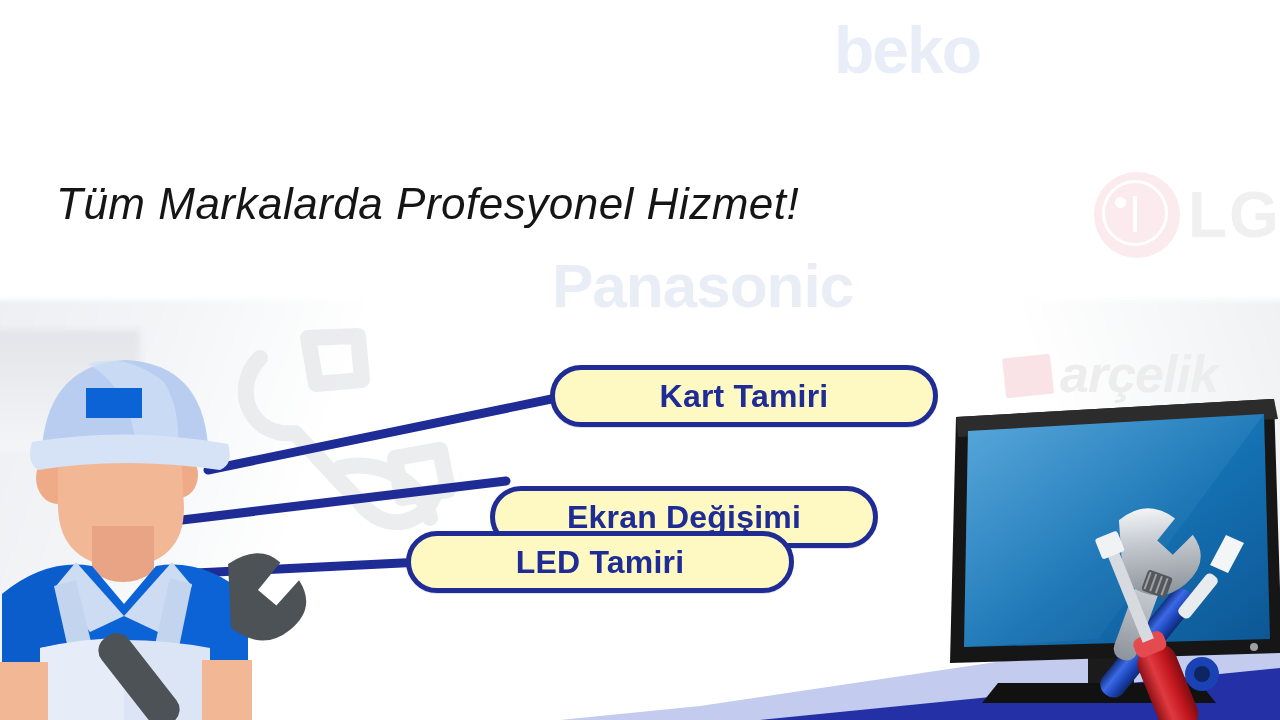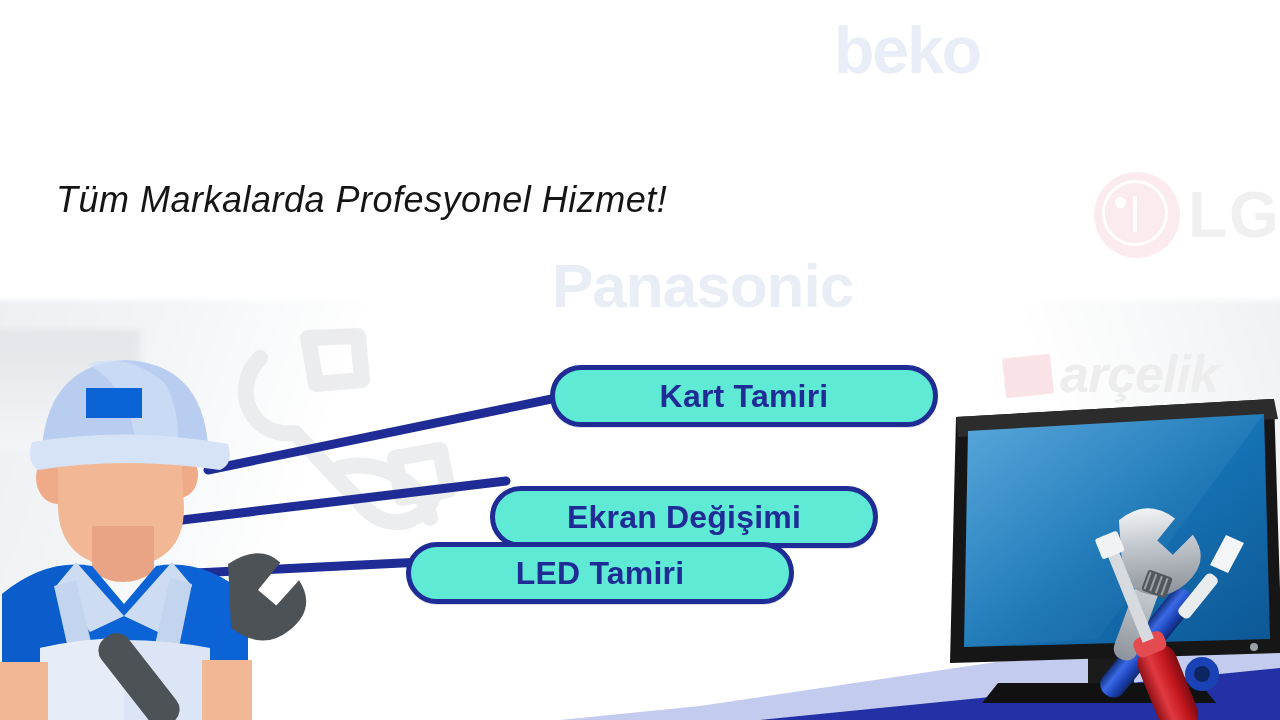--- a/index.html
+++ b/index.html
@@ -90,44 +90,44 @@
 
   
   .headline{
     position:absolute;left:52px;top:34px;
     font-size:112px;line-height:1;
     font-weight:700;letter-spacing:-2px;
     color:#2430a8;
   }
   .subhead{
     position:absolute;left:56px;top:182px;
-    font-size:36px;line-height:1;
+    font-size:44px;line-height:1;
     font-style:italic;font-weight:400;letter-spacing:.5px;
     color:#151515;
   }
 
   
   .connectors{position:absolute;left:0;top:0;width:1280px;height:720px;pointer-events:none;}
 
   
   .pill{
     position:absolute;
     display:flex;align-items:center;justify-content:center;
     height:62px;
     border:5px solid #1f2c96;
     border-radius:34px;
-    background:#5eead4;
+    background:#fef9c3;
     color:#1f2c96;
     font-size:32px;font-weight:700;letter-spacing:.2px;
     box-sizing:border-box;
     box-shadow:0 1px 0 rgba(31,44,150,.15);
   }
   .pill-1{left:550px;top:365px;width:388px;}
   .pill-2{left:490px;top:450px;width:388px;margin-top:36px;}
-  .pill-3{left:406px;top:542px;width:388px;align-items:center;}
+  .pill-3{left:406px;top:531px;width:388px;align-items:center;}
 
   
   .tech{position:absolute;left:-4px;top:330px;width:330px;height:390px;}
 
   
   .tvzone{position:absolute;left:938px;top:395px;width:346px;height:325px;}
 
   
   .desk{position:absolute;left:0;top:610px;width:1280px;height:110px;pointer-events:none;}
 </style>

